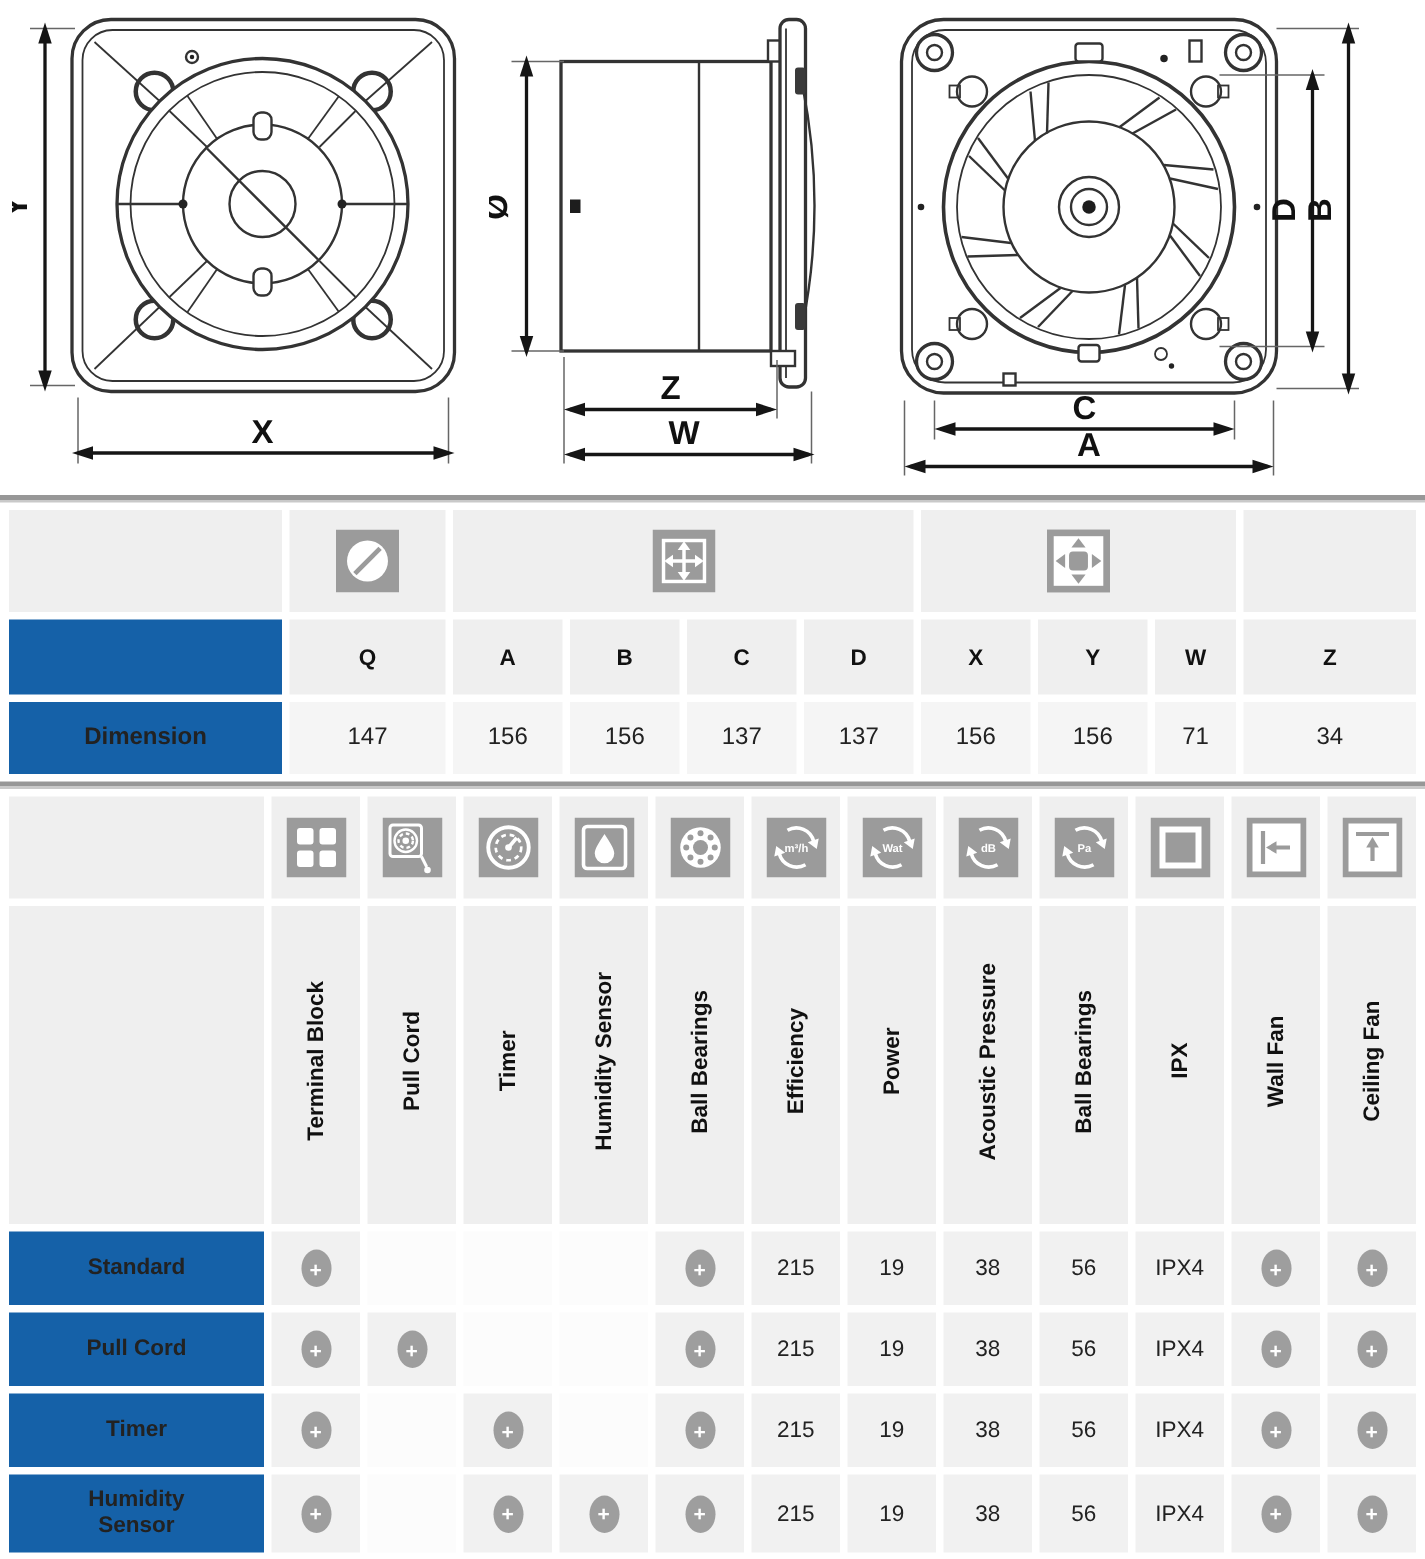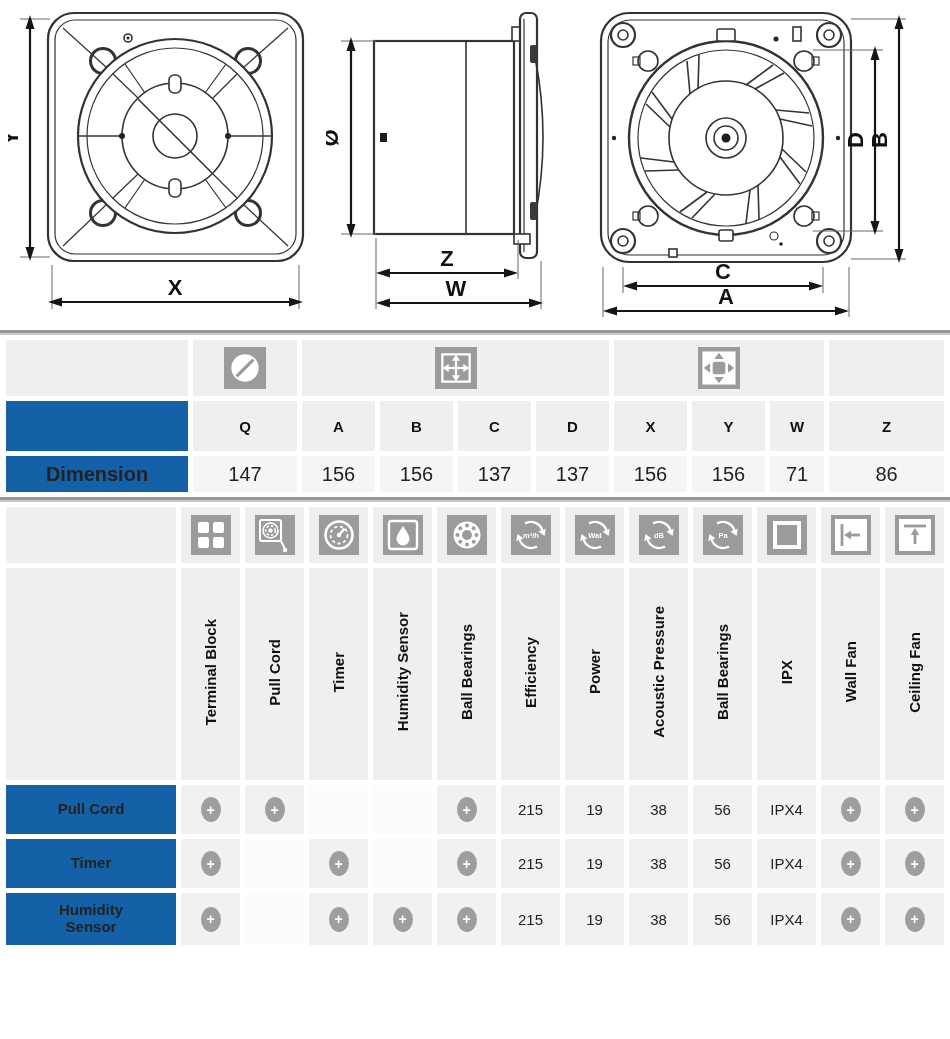--- a/index.html
+++ b/index.html
@@ -25,23 +25,23 @@
   .sep{height:5px;background:linear-gradient(#979797 0 65%,#c9c9c9 65% 100%)}
 
   
   table{border-collapse:separate;border-spacing:5px;table-layout:fixed;width:948px;margin:0 1px}
   td{text-align:center;vertical-align:middle;overflow:hidden}
   .lite{background:#efefef}
   .blue{background:var(--accent,#1561a8)}
   .data{background:#f5f5f5}
   .on{background:#f1f1f1}
   .off{background:#fcfcfc}
-  .irow td{height:56px}
+  .irow td{height:68px}
   .hrow td{height:50px;font-weight:700;font-size:15px;color:#111}
-  .drow td{height:36px;font-size:20px;color:#222}
+  .drow td{height:48px;font-size:16px;color:#222}
   .fhead td{height:212px}
   .frow td{height:49px;font-size:15px;color:#222}
   .frow-last td{height:52px}
   .lbl{color:#fff;font-weight:700;font-size:19px}
   .flbl{color:#fff;font-weight:700;font-size:18px;line-height:1.12}
   .flbl span{display:inline-block;max-width:118px}
   .rot{display:inline-block;writing-mode:vertical-rl;transform:rotate(180deg);font-weight:700;font-size:15px;color:#111;white-space:nowrap}
   .plus{display:inline-flex;align-items:center;justify-content:center;width:20px;height:25px;border-radius:50%;background:#9e9e9e;color:#fff;font-weight:700;font-size:14px}
   .icn{display:inline-block;vertical-align:middle}
   .g{fill:var(--icon-gray,#9b9b9b)}
@@ -284,21 +284,21 @@
     <tr class="drow">
       <td class="blue lbl">Dimension</td>
       <td class="data">147</td>
       <td class="data">156</td>
       <td class="data">156</td>
       <td class="data">137</td>
       <td class="data">137</td>
       <td class="data">156</td>
       <td class="data">156</td>
       <td class="data">71</td>
-      <td class="data">86</td>
+      <td class="data">34</td>
     </tr>
   </tbody>
     </table>
 
   <div class="sep"></div>
 
   <table class="feat-table">
     <colgroup>
       <col style="width:170px">
       <col style="width:59px">
@@ -442,63 +442,78 @@
       <td class="lite"><span class="rot">Ball Bearings</span></td>
       <td class="lite"><span class="rot">Efficiency</span></td>
       <td class="lite"><span class="rot">Power</span></td>
       <td class="lite"><span class="rot">Acoustic Pressure</span></td>
       <td class="lite"><span class="rot">Ball Bearings</span></td>
       <td class="lite"><span class="rot">IPX</span></td>
       <td class="lite"><span class="rot">Wall Fan</span></td>
       <td class="lite"><span class="rot">Ceiling Fan</span></td>
     </tr>
 
-
     <tr class="frow">
-      <td class="blue flbl"><span>Pull Cord</span></td>
-      <td class="on"><span class="plus">+</span></td>
-      <td class="on"><span class="plus">+</span></td>
+      <td class="blue flbl"><span>Standard</span></td>
+      <td class="on"><span class="plus">+</span></td>
+      <td class="off"></td>
       <td class="off"></td>
       <td class="off"></td>
       <td class="on"><span class="plus">+</span></td>
       <td class="on">215</td>
       <td class="on">19</td>
       <td class="on">38</td>
       <td class="on">56</td>
       <td class="on">IPX4</td>
       <td class="on"><span class="plus">+</span></td>
       <td class="on"><span class="plus">+</span></td>
     </tr>
 
     <tr class="frow">
-      <td class="blue flbl"><span>Timer</span></td>
-      <td class="on"><span class="plus">+</span></td>
-      <td class="off"></td>
-      <td class="on"><span class="plus">+</span></td>
+      <td class="blue flbl"><span>Pull Cord</span></td>
+      <td class="on"><span class="plus">+</span></td>
+      <td class="on"><span class="plus">+</span></td>
+      <td class="off"></td>
       <td class="off"></td>
       <td class="on"><span class="plus">+</span></td>
       <td class="on">215</td>
       <td class="on">19</td>
       <td class="on">38</td>
       <td class="on">56</td>
       <td class="on">IPX4</td>
       <td class="on"><span class="plus">+</span></td>
       <td class="on"><span class="plus">+</span></td>
     </tr>
 
-    <tr class="frow frow-last">
-      <td class="blue flbl"><span>Humidity Sensor</span></td>
-      <td class="on"><span class="plus">+</span></td>
-      <td class="off"></td>
-      <td class="on"><span class="plus">+</span></td>
-      <td class="on"><span class="plus">+</span></td>
+    <tr class="frow">
+      <td class="blue flbl"><span>Timer</span></td>
+      <td class="on"><span class="plus">+</span></td>
+      <td class="off"></td>
+      <td class="on"><span class="plus">+</span></td>
+      <td class="off"></td>
       <td class="on"><span class="plus">+</span></td>
       <td class="on">215</td>
       <td class="on">19</td>
       <td class="on">38</td>
       <td class="on">56</td>
       <td class="on">IPX4</td>
       <td class="on"><span class="plus">+</span></td>
       <td class="on"><span class="plus">+</span></td>
     </tr>
+
+    <tr class="frow frow-last">
+      <td class="blue flbl"><span>Humidity Sensor</span></td>
+      <td class="on"><span class="plus">+</span></td>
+      <td class="off"></td>
+      <td class="on"><span class="plus">+</span></td>
+      <td class="on"><span class="plus">+</span></td>
+      <td class="on"><span class="plus">+</span></td>
+      <td class="on">215</td>
+      <td class="on">19</td>
+      <td class="on">38</td>
+      <td class="on">56</td>
+      <td class="on">IPX4</td>
+      <td class="on"><span class="plus">+</span></td>
+      <td class="on"><span class="plus">+</span></td>
+    </tr>
   </tbody>
     </table>
 </div>
 
 </body></html>

